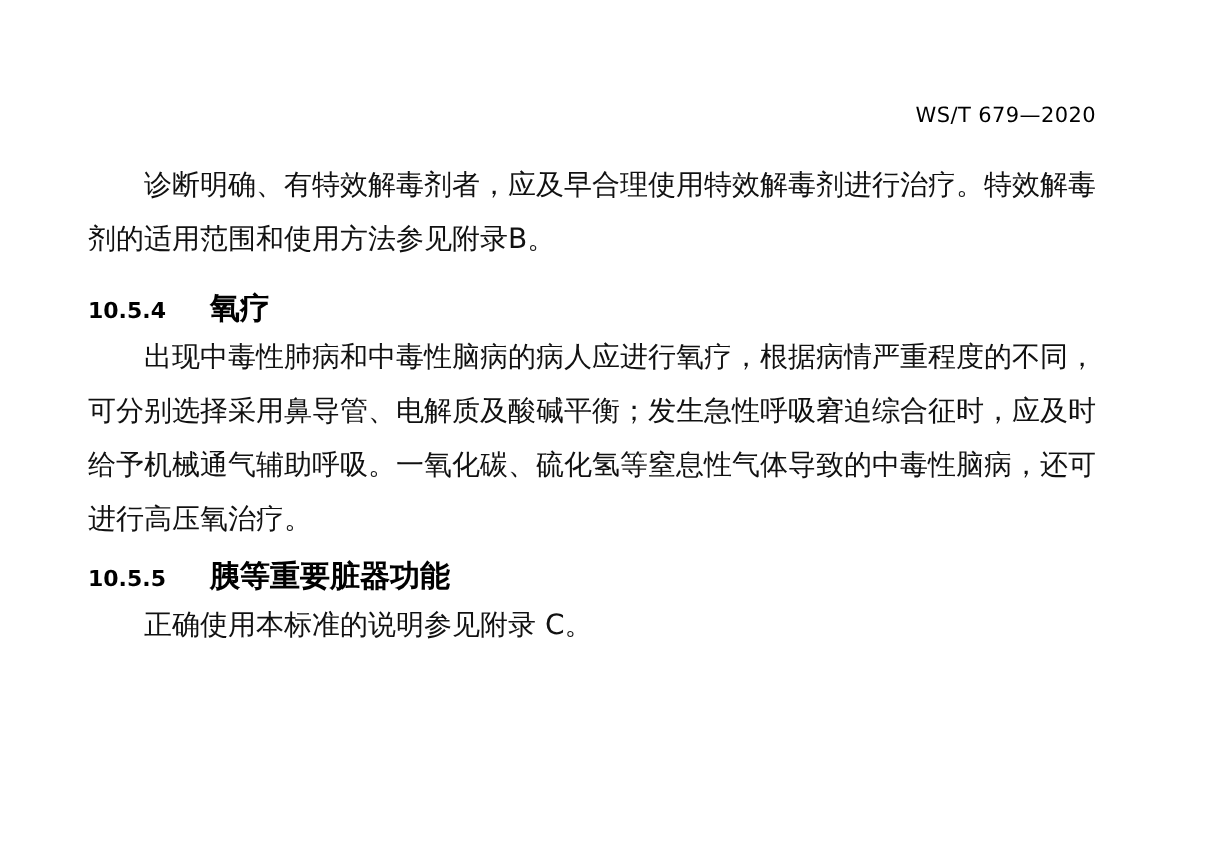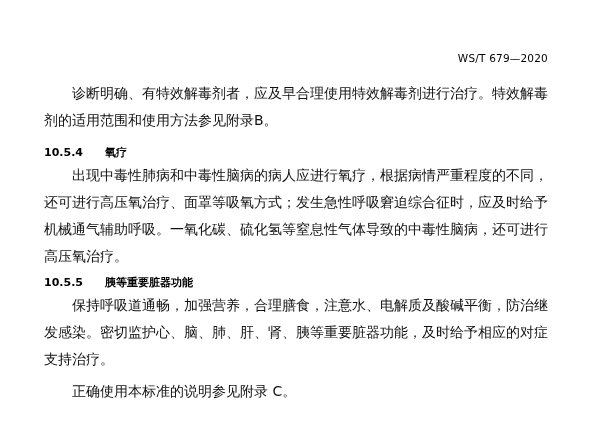--- a/index.html
+++ b/index.html
@@ -47,21 +47,21 @@
     display: flex;
     align-items: baseline;
     margin: 14px 0 2px 0;
   }
   .section .num {
     font-size: 11px;
     font-weight: bold;
     white-space: nowrap;
   }
   .section .title {
-    font-size: 11px;
+    font-size: 15px;
     font-weight: bold;
     margin-left: 22px;
     white-space: nowrap;
   }
   .section.big .num {
     font-size: 11.5px;
   }
   .section.big .title {
     margin-left: 26px;
     font-size: 11.5px;
@@ -81,25 +81,24 @@
   <div class="header">WS/T  679—2020</div>
 
   <div class="content">
 
     <p class="para">诊断明确、有特效解毒剂者，应及早合理使用特效解毒剂进行治疗。特效解毒剂的适用范围和使用方法参见附录B。</p>
 
     <div class="section gap-top">
       <span class="num">10.5.4</span>
       <span class="title">氧疗</span>
     </div>
-    <p class="para">出现中毒性肺病和中毒性脑病的病人应进行氧疗，根据病情严重程度的不同，还可进行高压氧治疗、面罩等吸氧方式；发生急性呼吸窘迫综合征时，应及时给予机械通气辅助呼吸。一氧化碳、硫化氢等窒息性气体导致的中毒性脑病，还可进行高压氧治疗。</p>
+    <p class="para">出现中毒性肺病和中毒性脑病的病人应进行氧疗，根据病情严重程度的不同，可分别选择采用鼻导管、电解质及酸碱平衡；发生急性呼吸窘迫综合征时，应及时给予机械通气辅助呼吸。一氧化碳、硫化氢等窒息性气体导致的中毒性脑病，还可进行高压氧治疗。</p>
 
     <div class="section gap-small">
       <span class="num">10.5.5</span>
       <span class="title">胰等重要脏器功能</span>
     </div>
 
-    <p class="para">保持呼吸道通畅，加强营养，合理膳食，注意水、电解质及酸碱平衡，防治继发感染。密切监护心、脑、肺、肝、肾、胰等重要脏器功能，及时给予相应的对症支持治疗。</p>
 
     <p class="para gap-small">正确使用本标准的说明参见附录 C。</p>
 
   </div>
 </div>
 
 </body></html>

